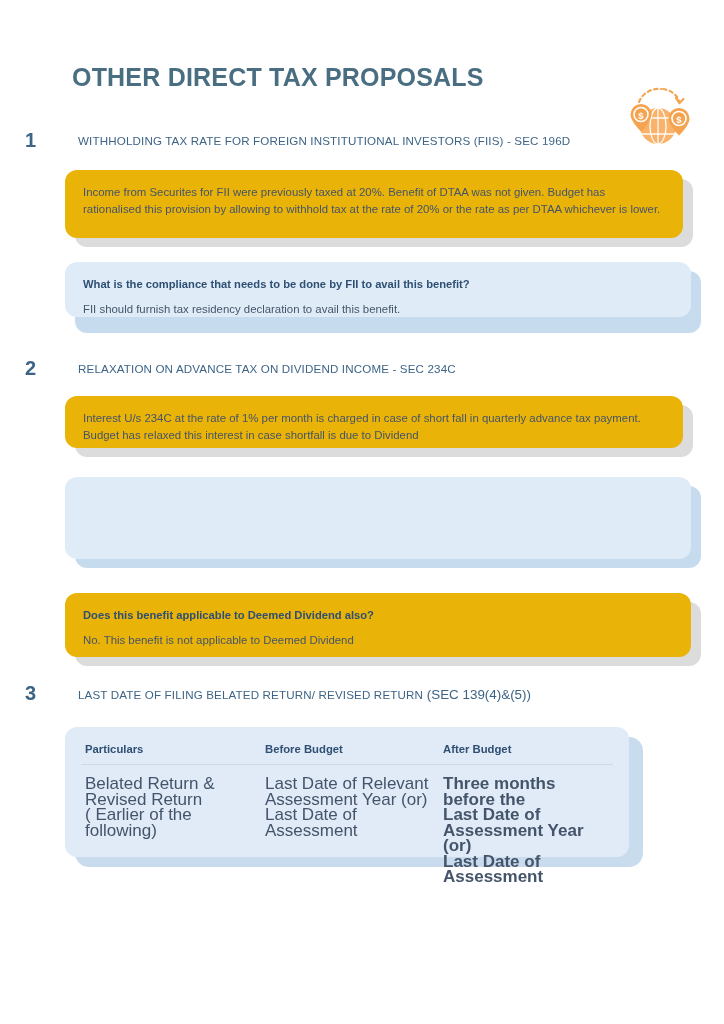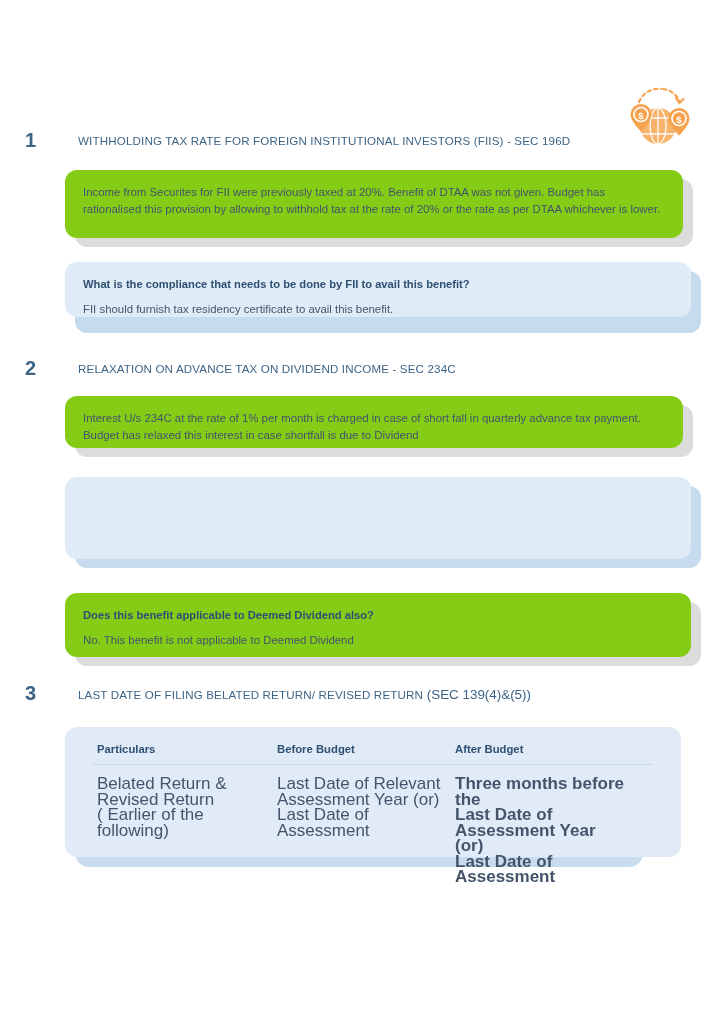--- a/index.html
+++ b/index.html
@@ -37,21 +37,21 @@
   .sec-head .paren{ font-size:13.4px; letter-spacing:0px; }
 
   
   .card{ position:absolute; border-radius:12px; }
   .card .inner{ position:relative; z-index:2; width:100%; height:100%;
      border-radius:12px; padding:14px 18px 12px 18px; }
   .card .shadow{
      position:absolute; z-index:1; border-radius:12px;
   }
 
-  .grey .inner{ background:#84cc16; }
+  .grey .inner{ background:#eab308; }
   .grey .shadow{ background:#dcdcdc; }
   .blue .inner{ background:#dfecf8; }
   .blue .shadow{ background:#c6dcee; }
 
   .body-txt{
     font-size:11.4px; line-height:16.5px; color:#44546a;
     font-family:"Liberation Sans", sans-serif;
   }
   .q-txt{
     font-size:11.2px; font-weight:700; line-height:16px; color:#2f4f73;
@@ -62,39 +62,40 @@
   }
 
   
   .tbl-card{ position:absolute; left:65px; top:727px; width:568px; height:130px; }
   .tbl-card .tshadow{
     position:absolute; z-index:1; left:10px; top:10px;
     width:568px; height:130px; border-radius:14px; background:#c9dcee;
   }
   .tbl-card .tinner{
     position:absolute; z-index:2; left:0; top:0;
-    width:616px; height:130px; border-radius:12px; background:#e0ebf7;
-    padding:14px 28px;
+    width:564px; height:130px; border-radius:12px; background:#e0ebf7;
+    padding:14px 16px;
   }
   table.tbl{ width:100%; border-collapse:collapse; }
   table.tbl th{
     text-align:left; font-size:11.3px; font-weight:700; color:#2f4f73;
     padding:2px 4px 9px 4px; border-bottom:1.2px solid #ccd9e6;
   }
   table.tbl td{
     text-align:left; font-size:17px; line-height:15.5px; color:#44546a;
     padding:11px 4px 4px 4px; vertical-align:top; white-space:pre-line;
   }
   .col1{ width:180px; } .col2{ width:178px; } .col3{ width:auto;font-weight:bold; }
 </style>
 </head>
 <body>
 
 <div class="page">
 
+  <div class="doc-title">OTHER DIRECT TAX PROPOSALS</div>
 
   <div class="globe-icon">
     <svg viewBox="0 0 78 58" width="78" height="58">
       <g fill="none" stroke="#f6a350" stroke-width="2.1" stroke-linecap="round">
         <path d="M20 16 C24 6, 34 2, 42 3" stroke-dasharray="3.4 3.4"></path>
         <path d="M44 3 C52 4, 58 9, 60 15" stroke-dasharray="3.4 3.4"></path>
       </g>
       <path d="M57 12 L60.5 17 L64.5 13" fill="none" stroke="#f6a350" stroke-width="2.2" stroke-linecap="round" stroke-linejoin="round"></path>
 
       <circle cx="39" cy="40" r="18" fill="#f9b26a"></circle>
@@ -122,21 +123,21 @@
     <div class="shadow" style="left:10px; top:9px; width:618px; height:68px;"></div>
     <div class="inner">
       <div class="body-txt">Income from Securites for FII were previously taxed at 20%. Benefit of DTAA was not given. Budget has rationalised this provision by allowing to withhold tax at the rate of 20% or the rate as per DTAA whichever is lower.</div>
     </div>
   </div>
 
   <div class="card blue" style="left:65px; top:262px; width:626px; height:55px;">
     <div class="shadow" style="left:10px; top:9px; width:626px; height:62px;"></div>
     <div class="inner">
       <div class="q-txt">What is the compliance that needs to be done by FII to avail this benefit?</div>
-      <div class="a-txt">FII should furnish tax residency certificate to avail this benefit.</div>
+      <div class="a-txt">FII should furnish tax residency declaration to avail this benefit.</div>
     </div>
   </div>
 
   <div class="sec-num" style="top:357px">2</div>
   <div class="sec-head" style="top:362px">RELAXATION ON ADVANCE TAX ON DIVIDEND INCOME - SEC 234C</div>
 
   <div class="card grey" style="left:65px; top:396px; width:618px; height:52px;">
     <div class="shadow" style="left:10px; top:9px; width:618px; height:52px;"></div>
     <div class="inner">
       <div class="body-txt">Interest U/s 234C at the rate of 1% per month is charged in case of short fall in quarterly advance tax payment. Budget has relaxed this interest in case shortfall is due to Dividend</div>

